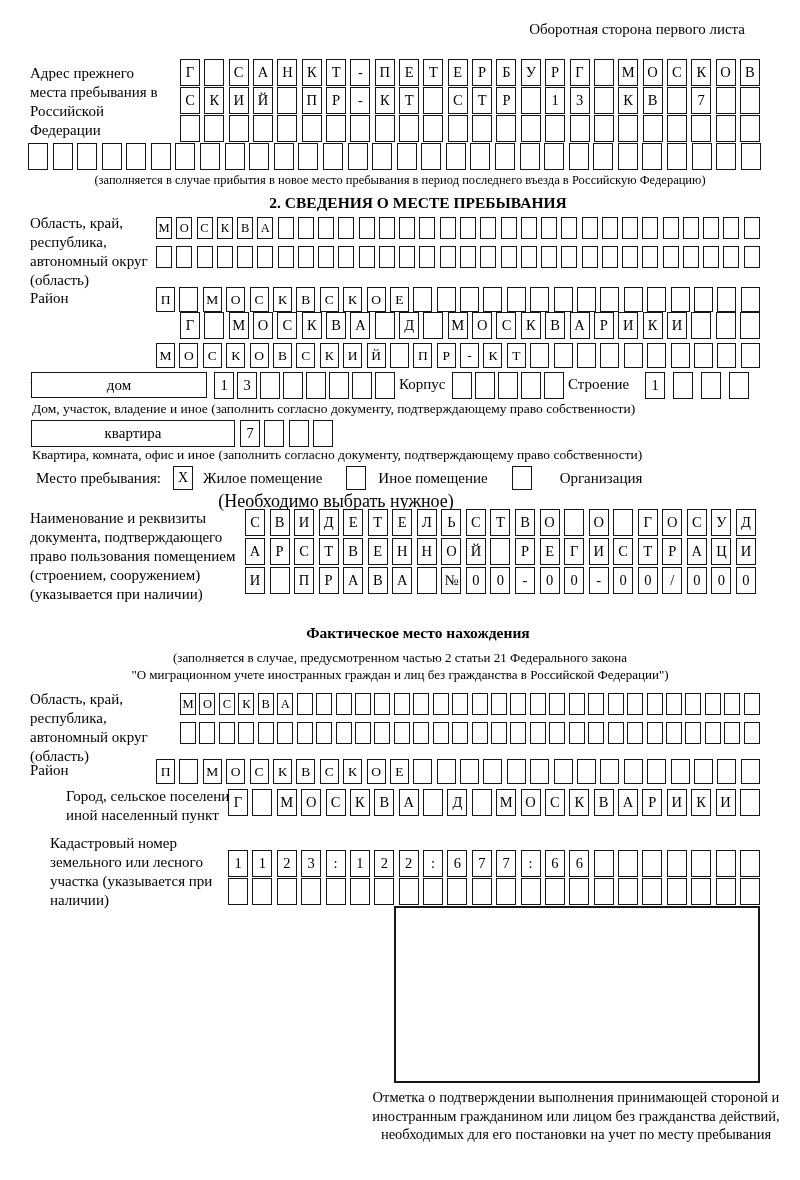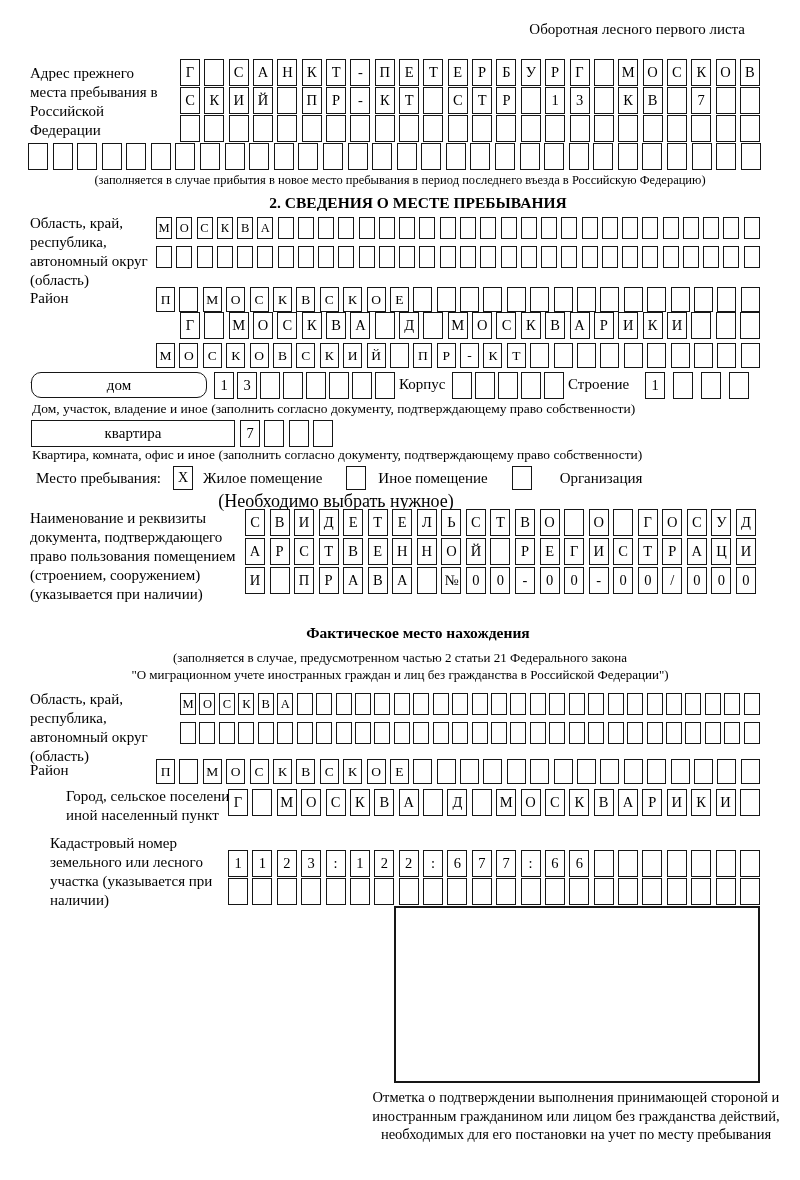--- a/index.html
+++ b/index.html
@@ -21,21 +21,21 @@
   .chk{box-sizing:border-box;width:20px;height:24px;border:1.5px solid #161616;
         display:flex;align-items:center;justify-content:center;font-size:14px;flex:0 0 auto;}
   .stayrow{display:flex;align-items:center;font-size:15px;white-space:nowrap;}
   .stampbox{box-sizing:border-box;border:2px solid #161616;background:#fff;}
 </style>
 </head>
 <body>
 
 <div class="page">
 
-  <div class="abs lbl" style="top:20px;left:445px;width:300px;text-align:right;">Оборотная лесного первого листа</div>
+  <div class="abs lbl" style="top:20px;left:445px;width:300px;text-align:right;">Оборотная сторона первого листа</div>
 
   <div class="abs lbl" style="top:64px;left:30px;width:132px;">Адрес прежнего места пребывания в Российской Федерации</div>
   <div class="abs cellrow big" style="top:59px;left:180px;width:580px;">
       <span class="cell">Г</span>
       <span class="cell"></span>
       <span class="cell">С</span>
       <span class="cell">А</span>
       <span class="cell">Н</span>
       <span class="cell">К</span>
       <span class="cell">Т</span>
@@ -291,21 +291,21 @@
       <span class="cell"></span>
       <span class="cell"></span>
       <span class="cell"></span>
       <span class="cell"></span>
       <span class="cell"></span>
       <span class="cell"></span>
       <span class="cell"></span>
       <span class="cell"></span>
     </div>
 
-  <div class="abs fieldbox" style="top:372px;left:31px;width:176px;height:26px;border-radius:10px;">дом</div>
+  <div class="abs fieldbox" style="top:372px;left:31px;width:176px;height:26px;">дом</div>
   <div class="abs cellrow big" style="top:372px;left:214px;width:181px;">
       <span class="cell">1</span>
       <span class="cell">3</span>
       <span class="cell"></span>
       <span class="cell"></span>
       <span class="cell"></span>
       <span class="cell"></span>
       <span class="cell"></span>
       <span class="cell"></span>
     </div>

